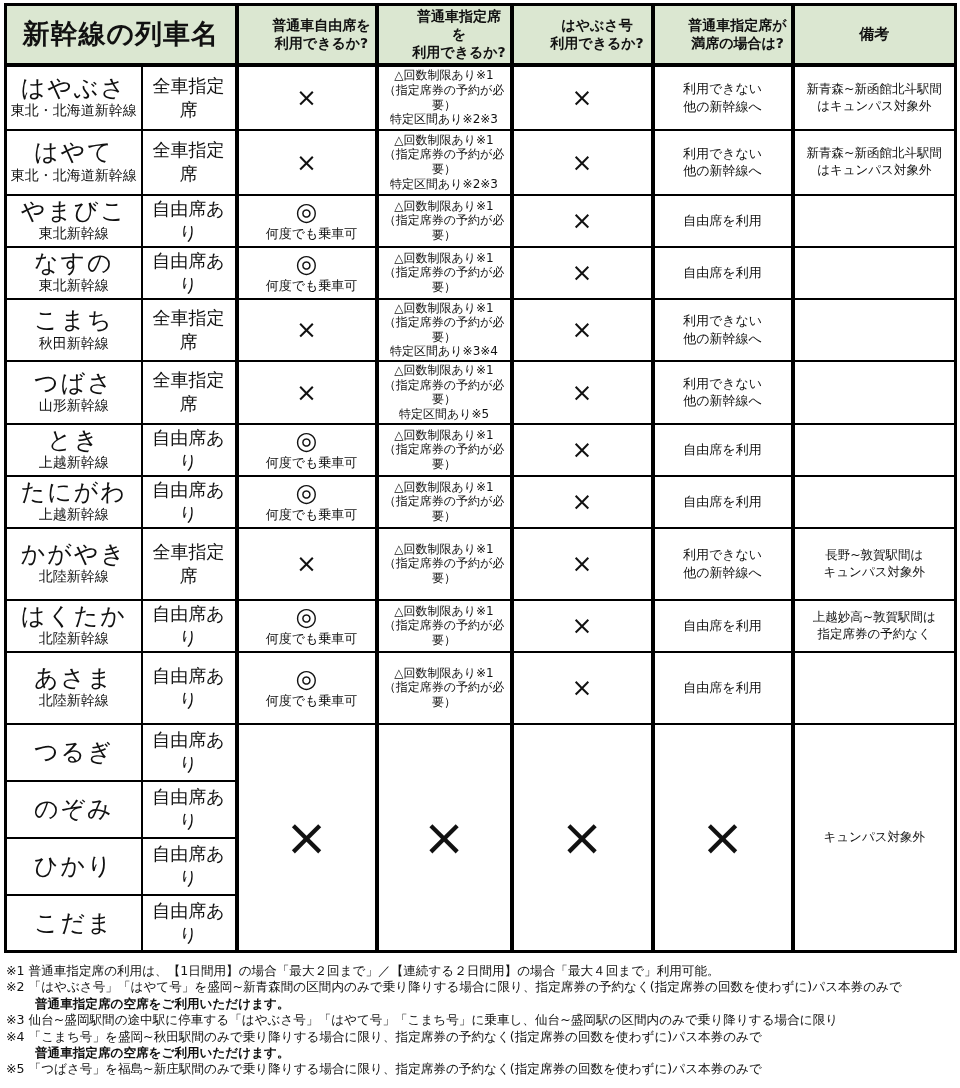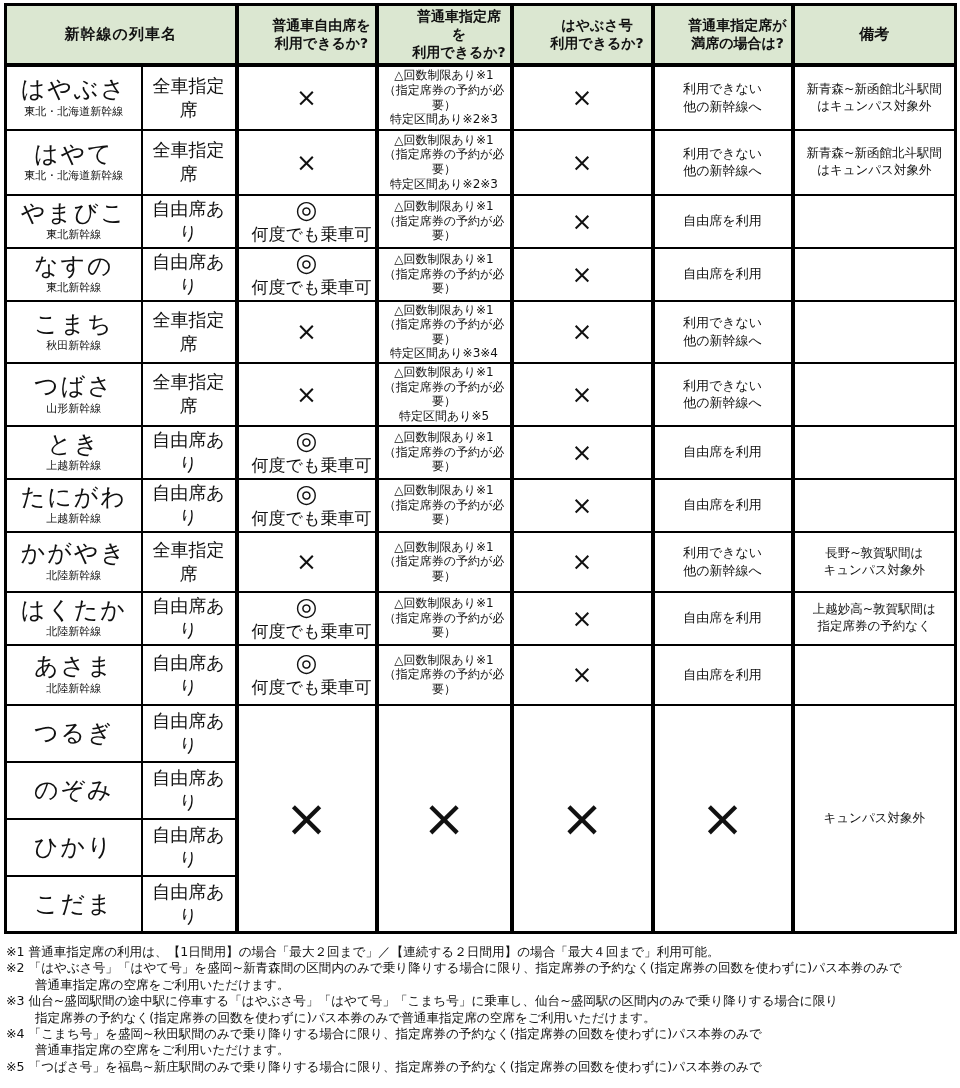--- a/index.html
+++ b/index.html
@@ -18,52 +18,52 @@
     text-align:center;vertical-align:middle;
     padding:1px 2px;overflow:hidden;
   }
   .bL{border-left-width:4px;}
   thead th{
     background:#dbe7d1;
     border-bottom-width:4px;
     font-weight:700;
     height:52px;
   }
-  th.h-train{font-size:15px;letter-spacing:1px;}
+  th.h-train{font-size:27px;letter-spacing:1px;}
   th.h-col{font-size:14px;line-height:1.3;white-space:pre-line;padding-left:32px;}
   th.h-note{font-size:15px;}
 
   #table-body tr{height:46px;}
   #table-body tr:nth-child(1),
   #table-body tr:nth-child(2){height:65px;}
   #table-body tr:nth-child(9),
-  #table-body tr:nth-child(11){height:60px;}
+  #table-body tr:nth-child(11){height:72px;}
   #table-body tr:nth-child(12),
   #table-body tr:nth-child(13),
   #table-body tr:nth-child(14),
   #table-body tr:nth-child(15){height:57px;}
 
   .train-name{font-size:24px;letter-spacing:2px;line-height:1.1;}
-  .train-line{font-size:11px;margin-top:1px;letter-spacing:0;font-family:Liberation Mono, monospace;}
+  .train-line{font-size:14px;margin-top:1px;letter-spacing:0;font-family:Liberation Mono, monospace;}
   .c-seat{font-size:18px;}
   .cross{font-size:25px;line-height:1;font-weight:500;}
   .bigcross{font-size:52px;line-height:1;font-weight:500;}
   .circle{font-size:25px;line-height:1;}
-  .circle-cap{font-size:17px;margin-top:1px;margin-left:10px;}
+  .circle-cap{font-size:13px;margin-top:1px;margin-left:10px;}
   .c-tri{font-size:12px;line-height:1.22;}
   .c-mul{font-size:13px;line-height:1.35;white-space:pre-line;}
   .c-note{font-size:12.5px;line-height:1.35;white-space:pre-line;}
 
   .footnotes{
     margin:10px 4px 0 6px;
     font-size:12.6px;line-height:1.3;
     letter-spacing:0;
   }
   .fn-line{white-space:nowrap;}
-  .fn-line.indent{padding-left:2.3em;}
+  .fn-line.indent{padding-left:2.3em;font-weight:bold;}
 </style>
 </head>
 <body>
 
 <table>
   <colgroup>
     <col style="width:136px">
       <col style="width:95px">
       <col style="width:140px">
     <col style="width:135px">
@@ -312,17 +312,16 @@
    <td class="c-seat">自由席あり</td>
       </tr>
     </tbody>
 </table>
 
 <div class="footnotes" id="footnotes">
     <div class="fn-line">※1 普通車指定席の利用は、【1日間用】の場合「最大２回まで」／【連続する２日間用】の場合「最大４回まで」利用可能。</div>
     <div class="fn-line">※2 「はやぶさ号」「はやて号」を盛岡~新青森間の区間内のみで乗り降りする場合に限り、指定席券の予約なく(指定席券の回数を使わずに)パス本券のみで</div>
     <div class="fn-line indent">普通車指定席の空席をご利用いただけます。</div>
     <div class="fn-line">※3 仙台~盛岡駅間の途中駅に停車する「はやぶさ号」「はやて号」「こまち号」に乗車し、仙台~盛岡駅の区間内のみで乗り降りする場合に限り</div>
-    <div class="fn-line indent">指定席券の予約なく(指定席券の回数を使わずに)パス本券のみで普通車指定席の空席をご利用いただけます。</div>
     <div class="fn-line">※4 「こまち号」を盛岡~秋田駅間のみで乗り降りする場合に限り、指定席券の予約なく(指定席券の回数を使わずに)パス本券のみで</div>
     <div class="fn-line indent">普通車指定席の空席をご利用いただけます。</div>
     <div class="fn-line">※5 「つばさ号」を福島~新庄駅間のみで乗り降りする場合に限り、指定席券の予約なく(指定席券の回数を使わずに)パス本券のみで</div>
   </div>
 
 </body></html>

